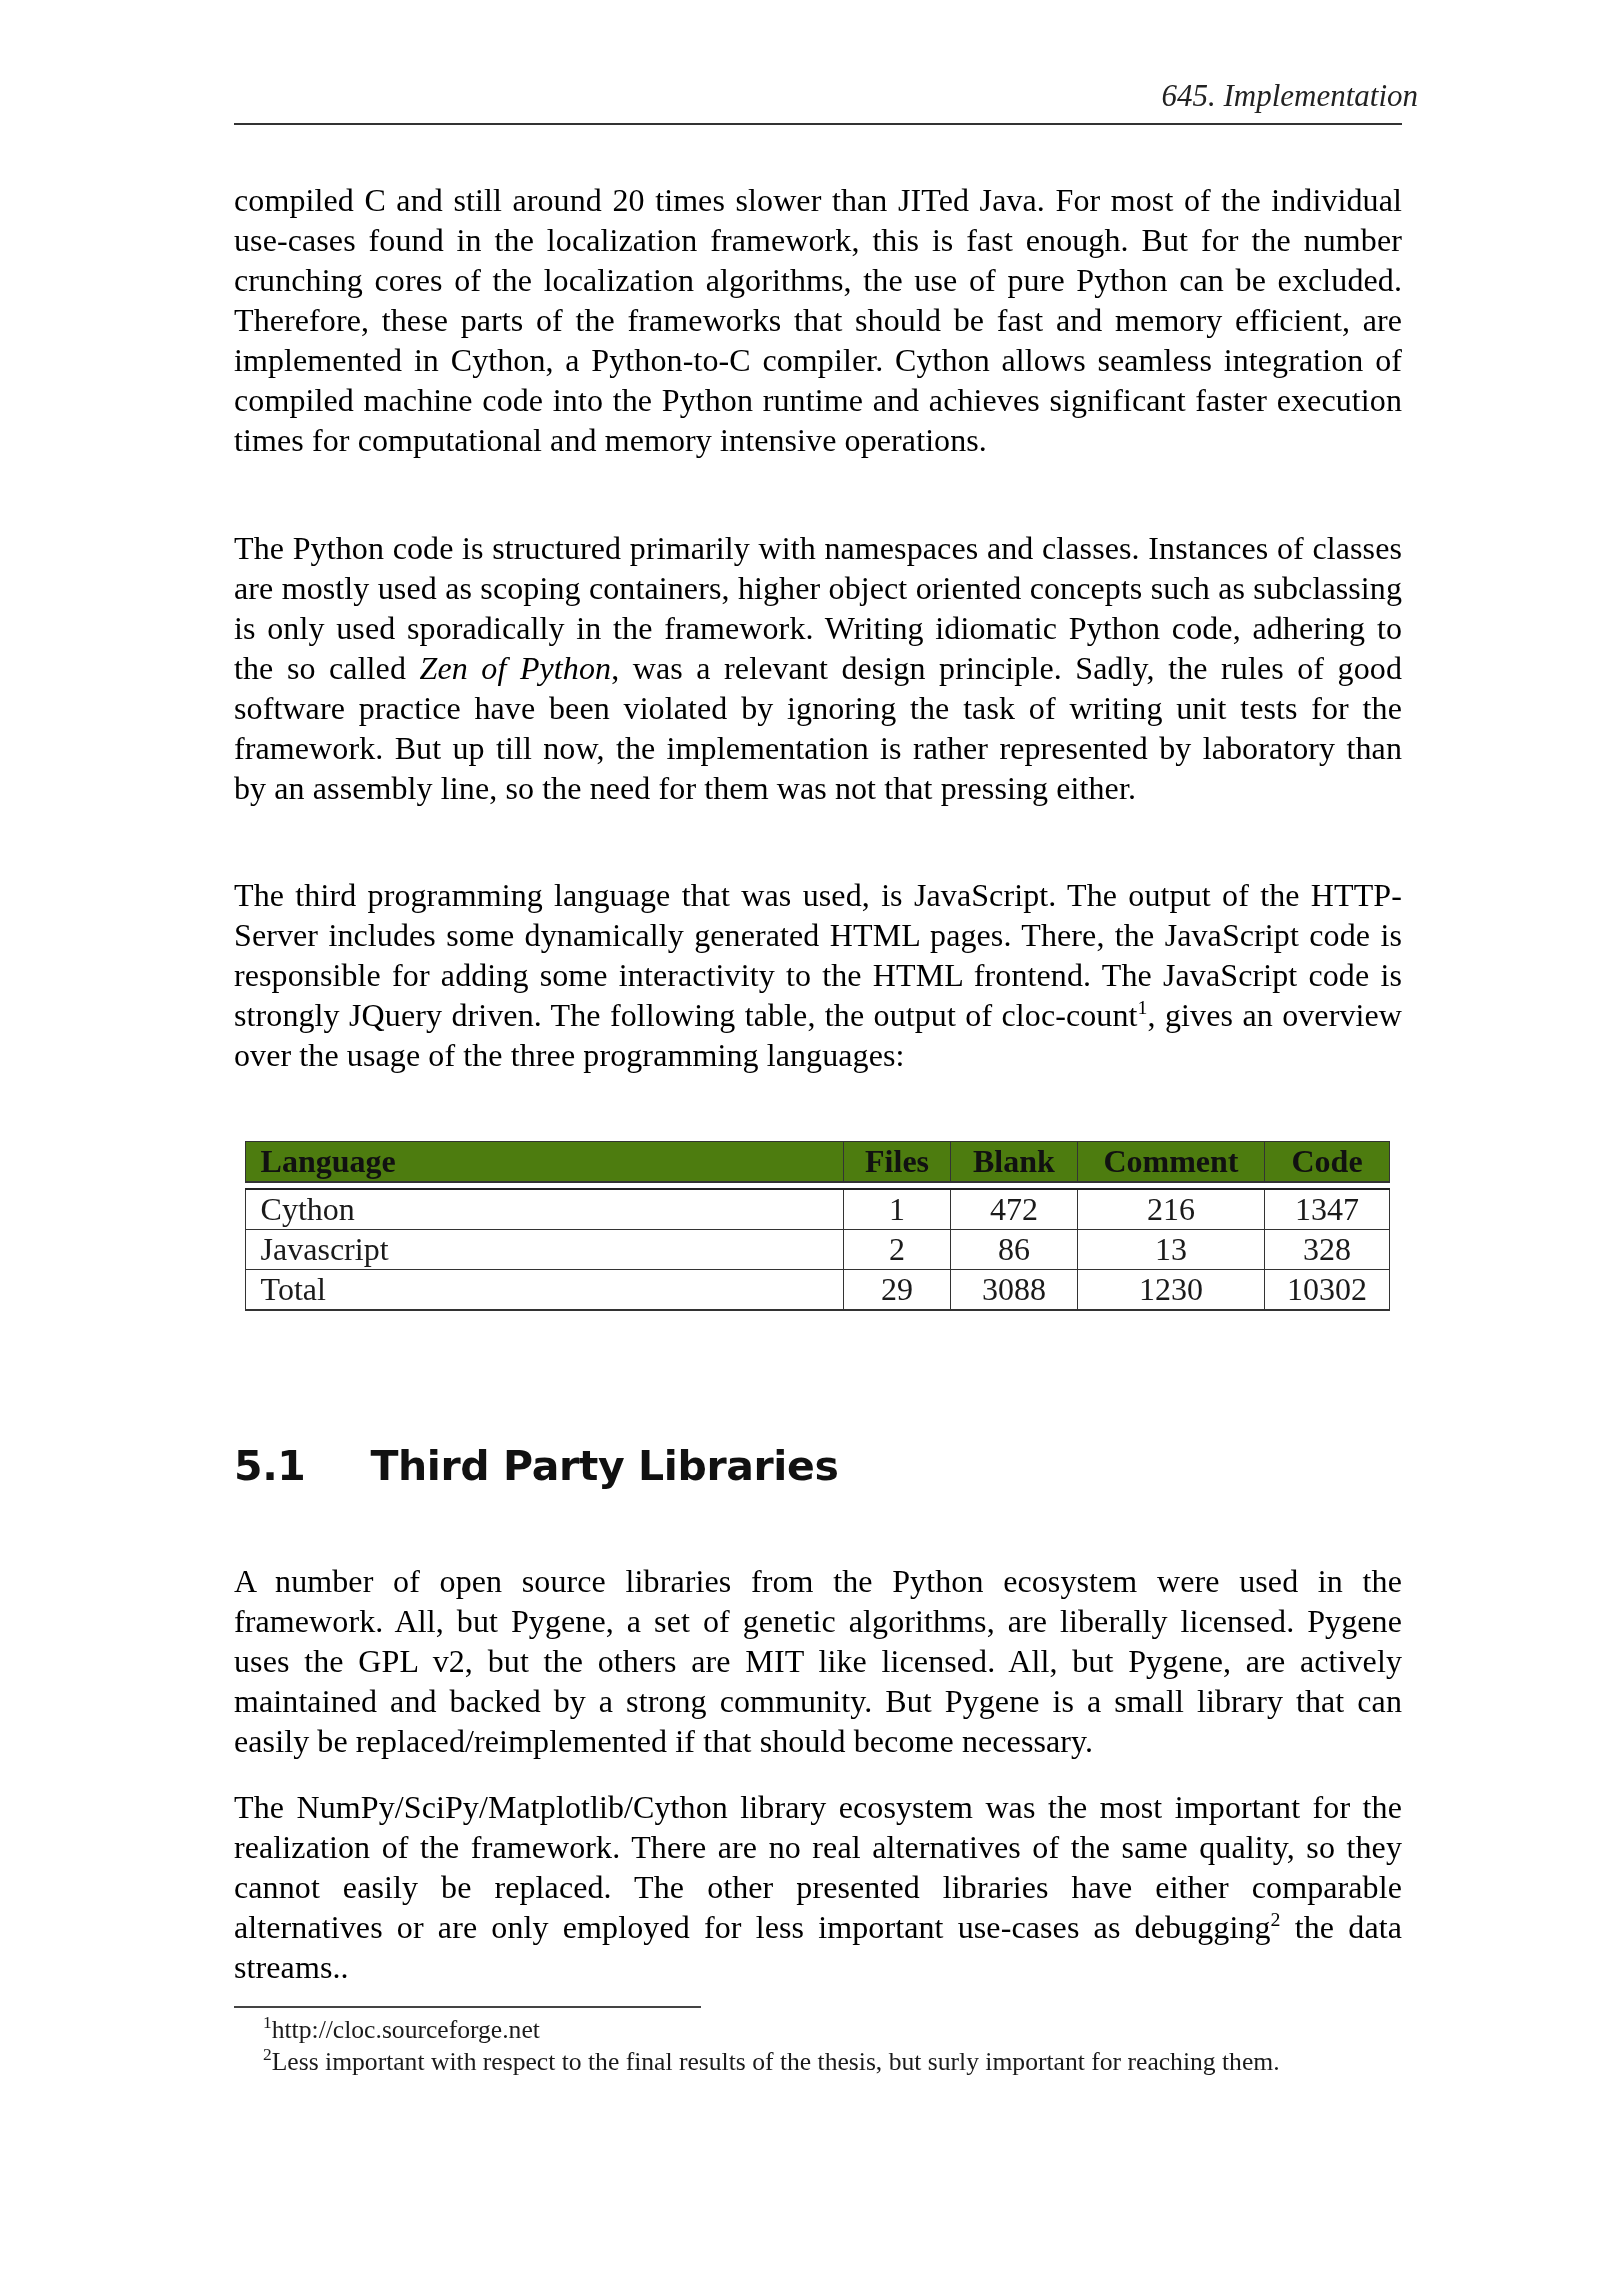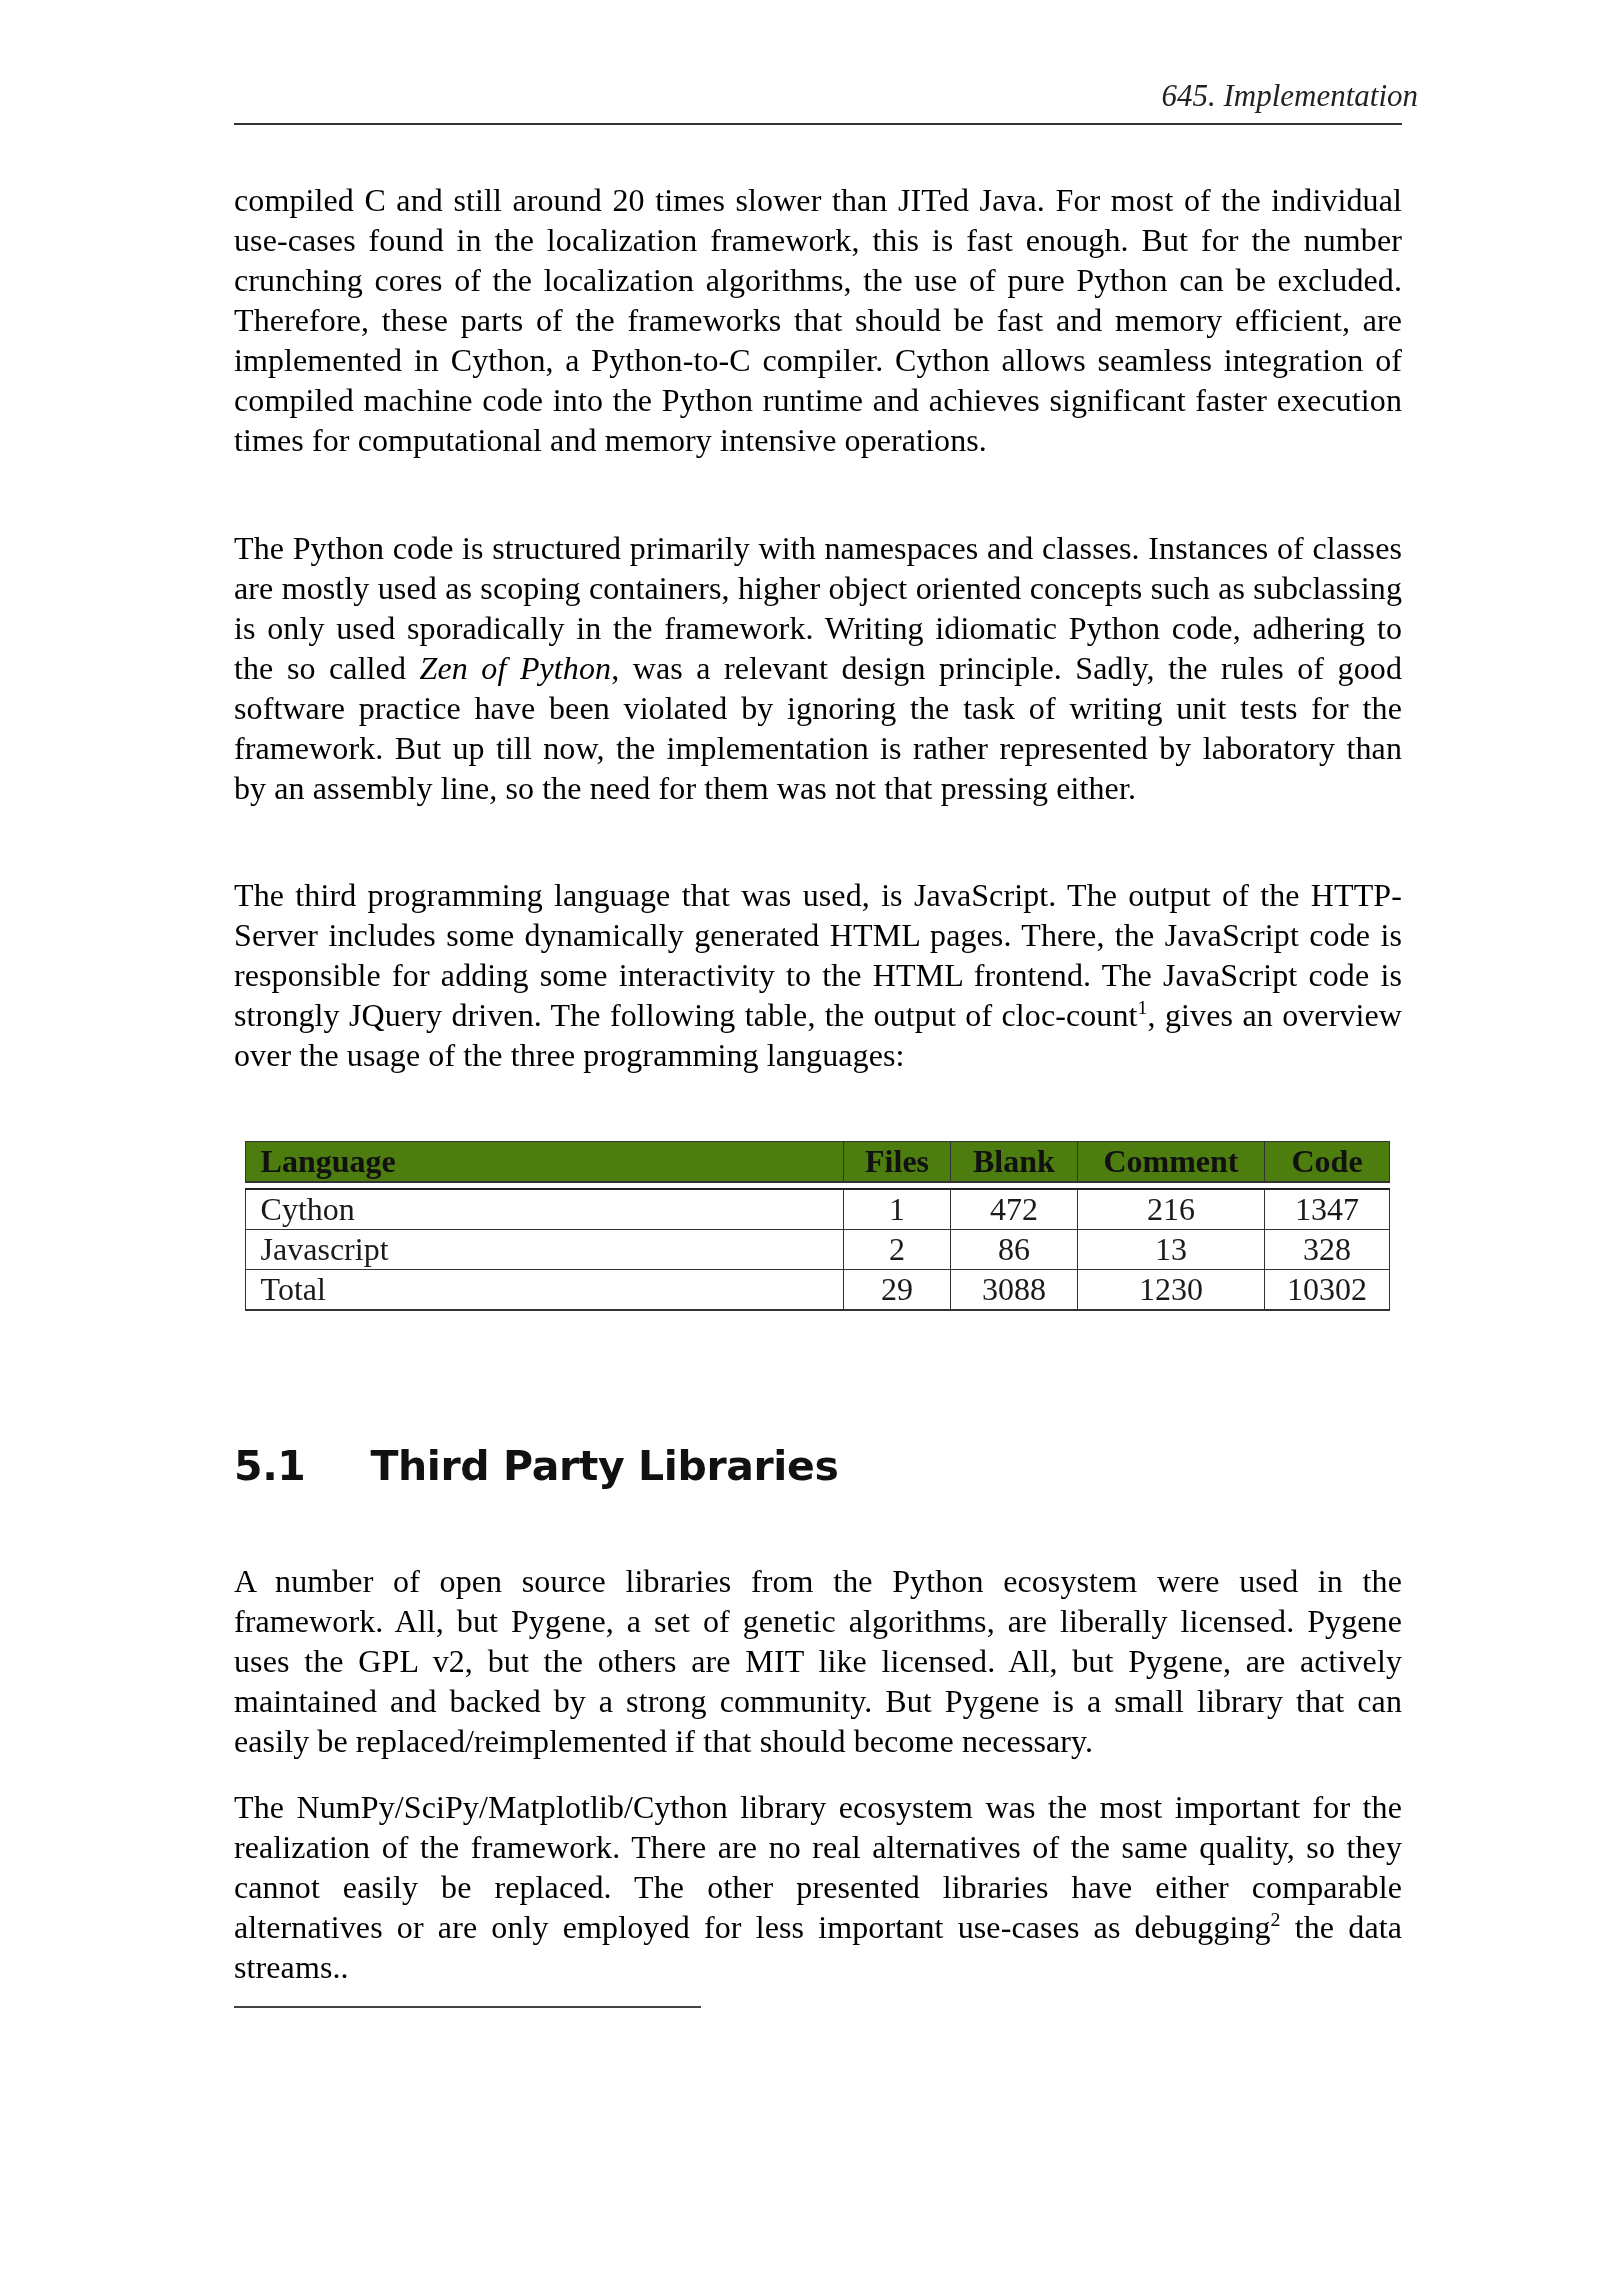--- a/index.html
+++ b/index.html
@@ -156,15 +156,19 @@
 
   <div class="body-text" id="para-4">
     <p>A number of open source libraries from the Python ecosystem were used in the framework.  All, but Pygene, a set of genetic algorithms, are liberally licensed. Pygene uses the GPL v2, but the others are MIT like licensed.  All, but Pygene, are actively maintained and backed by a strong community. But Pygene is a small library that can easily be replaced/reimplemented if that should become necessary.</p>
   </div>
 
   <div class="body-text" id="para-5">
     <p><span>The NumPy/SciPy/Matplotlib/Cython library ecosystem was the most important for the realization of the framework.  There are no real alternatives of the same quality, so they cannot easily be replaced.  The other presented libraries have either comparable alternatives or are only employed for less important use-cases as debugging</span><sup>2</sup><span> the data streams..</span></p>
   </div>
 
   <div class="footnote-rule"></div>
+  <div class="footnotes">
+    <p><sup>1</sup><span>http://cloc.sourceforge.net</span></p>
+    <p><sup>2</sup><span>Less important with respect to the final results of the thesis, but surly important for reaching them.</span></p>
+  </div>
 
 </div>
 
 
 </body></html>

